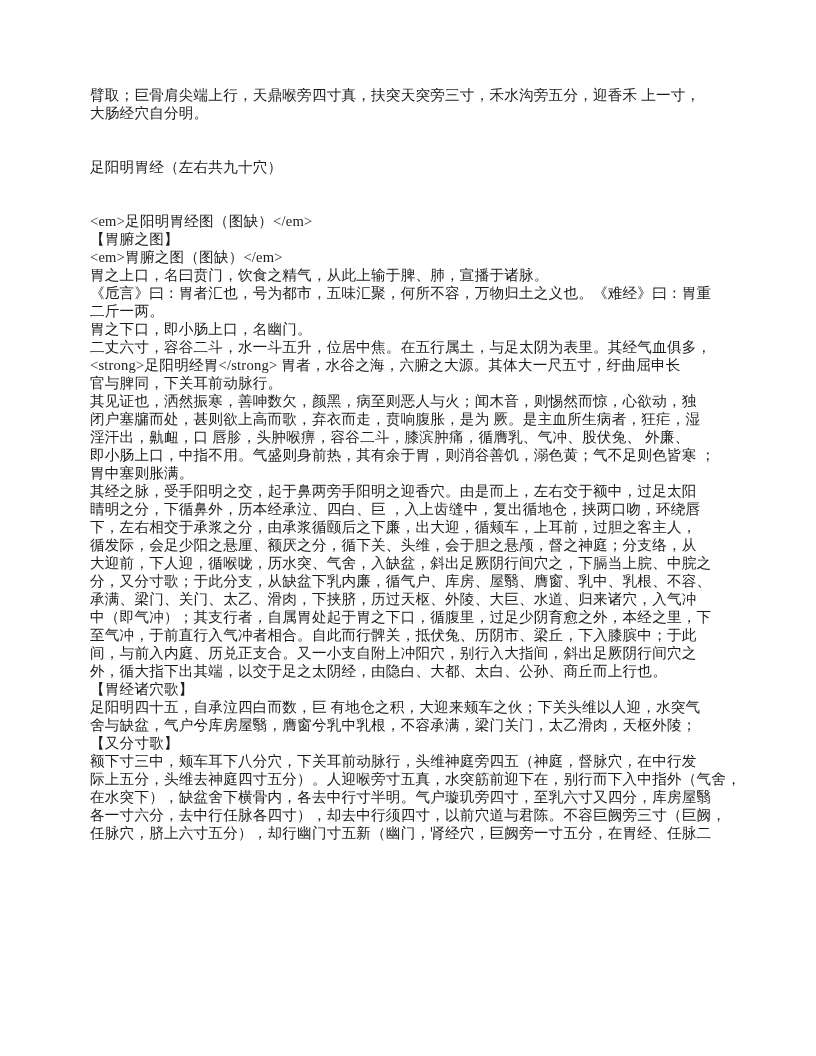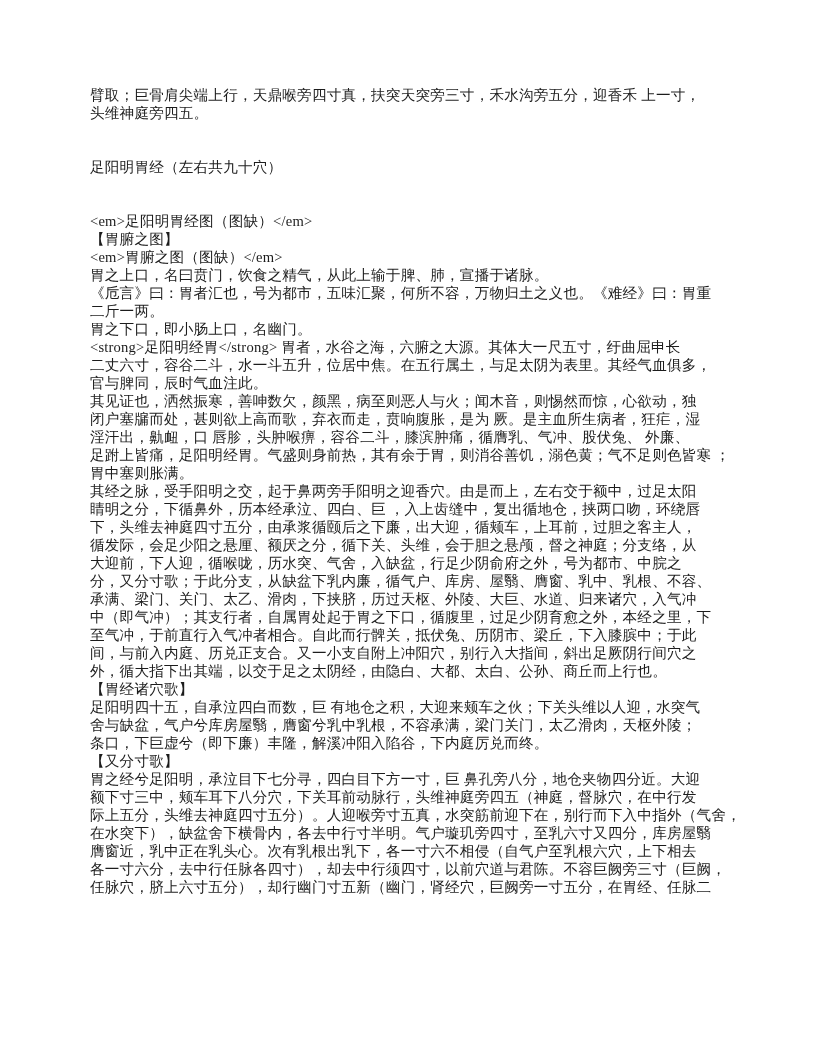--- a/index.html
+++ b/index.html
@@ -36,58 +36,55 @@
     white-space: pre;
     letter-spacing: 0.2px;
   }
 </style>
 </head>
 <body>
 
 <div class="page">
   <div class="text-block">
       <div class="line">臂取；巨骨肩尖端上行，天鼎喉旁四寸真，扶突天突旁三寸，禾水沟旁五分，迎香禾 上一寸，</div>
-      <div class="line">头维神庭旁四五。</div>
+      <div class="line">大肠经穴自分明。</div>
       <div class="line"></div>
       <div class="line"></div>
       <div class="line">足阳明胃经（左右共九十穴）</div>
       <div class="line"></div>
       <div class="line"></div>
       <div class="line">&lt;em&gt;足阳明胃经图（图缺）&lt;/em&gt;</div>
       <div class="line">【胃腑之图】</div>
       <div class="line">&lt;em&gt;胃腑之图（图缺）&lt;/em&gt;</div>
       <div class="line">胃之上口，名曰贲门，饮食之精气，从此上输于脾、肺，宣播于诸脉。</div>
       <div class="line">《卮言》曰：胃者汇也，号为都市，五味汇聚，何所不容，万物归土之义也。《难经》曰：胃重</div>
       <div class="line">二斤一两。</div>
       <div class="line">胃之下口，即小肠上口，名幽门。</div>
+      <div class="line">二丈六寸，容谷二斗，水一斗五升，位居中焦。在五行属土，与足太阴为表里。其经气血俱多，</div>
       <div class="line">&lt;strong&gt;足阳明经胃&lt;/strong&gt; 胃者，水谷之海，六腑之大源。其体大一尺五寸，纡曲屈申长</div>
-      <div class="line">二丈六寸，容谷二斗，水一斗五升，位居中焦。在五行属土，与足太阴为表里。其经气血俱多，</div>
-      <div class="line">官与脾同，辰时气血注此。</div>
+      <div class="line">官与脾同，下关耳前动脉行。</div>
       <div class="line">其见证也，洒然振寒，善呻数欠，颜黑，病至则恶人与火；闻木音，则惕然而惊，心欲动，独</div>
       <div class="line">闭户塞牖而处，甚则欲上高而歌，弃衣而走，贲响腹胀，是为 厥。是主血所生病者，狂疟，湿</div>
       <div class="line">淫汗出，鼽衄，口 唇胗，头肿喉痹，容谷二斗，膝滨肿痛，循膺乳、气冲、股伏兔、 外廉、</div>
-      <div class="line">足跗上皆痛，足阳明经胃。气盛则身前热，其有余于胃，则消谷善饥，溺色黄；气不足则色皆寒 ；</div>
+      <div class="line">即小肠上口，中指不用。气盛则身前热，其有余于胃，则消谷善饥，溺色黄；气不足则色皆寒 ；</div>
       <div class="line">胃中塞则胀满。</div>
       <div class="line">其经之脉，受手阳明之交，起于鼻两旁手阳明之迎香穴。由是而上，左右交于额中，过足太阳</div>
       <div class="line">睛明之分，下循鼻外，历本经承泣、四白、巨 ，入上齿缝中，复出循地仓，挟两口吻，环绕唇</div>
-      <div class="line">下，头维去神庭四寸五分，由承浆循颐后之下廉，出大迎，循颊车，上耳前，过胆之客主人，</div>
+      <div class="line">下，左右相交于承浆之分，由承浆循颐后之下廉，出大迎，循颊车，上耳前，过胆之客主人，</div>
       <div class="line">循发际，会足少阳之悬厘、额厌之分，循下关、头维，会于胆之悬颅，督之神庭；分支络，从</div>
-      <div class="line">大迎前，下人迎，循喉咙，历水突、气舍，入缺盆，行足少阴俞府之外，号为都市、中脘之</div>
+      <div class="line">大迎前，下人迎，循喉咙，历水突、气舍，入缺盆，斜出足厥阴行间穴之，下膈当上脘、中脘之</div>
       <div class="line">分，又分寸歌；于此分支，从缺盆下乳内廉，循气户、库房、屋翳、膺窗、乳中、乳根、不容、</div>
       <div class="line">承满、梁门、关门、太乙、滑肉，下挟脐，历过天枢、外陵、大巨、水道、归来诸穴，入气冲</div>
       <div class="line">中（即气冲）；其支行者，自属胃处起于胃之下口，循腹里，过足少阴育愈之外，本经之里，下</div>
       <div class="line">至气冲，于前直行入气冲者相合。自此而行髀关，抵伏兔、历阴市、梁丘，下入膝膑中；于此</div>
       <div class="line">间，与前入内庭、历兑正支合。又一小支自附上冲阳穴，别行入大指间，斜出足厥阴行间穴之</div>
       <div class="line">外，循大指下出其端，以交于足之太阴经，由隐白、大都、太白、公孙、商丘而上行也。</div>
       <div class="line">【胃经诸穴歌】</div>
       <div class="line">足阳明四十五，自承泣四白而数，巨 有地仓之积，大迎来颊车之伙；下关头维以人迎，水突气</div>
       <div class="line">舍与缺盆，气户兮库房屋翳，膺窗兮乳中乳根，不容承满，梁门关门，太乙滑肉，天枢外陵；</div>
-      <div class="line">条口，下巨虚兮（即下廉）丰隆，解溪冲阳入陷谷，下内庭厉兑而终。</div>
       <div class="line">【又分寸歌】</div>
-      <div class="line">胃之经兮足阳明，承泣目下七分寻，四白目下方一寸，巨 鼻孔旁八分，地仓夹物四分近。大迎</div>
       <div class="line">额下寸三中，颊车耳下八分穴，下关耳前动脉行，头维神庭旁四五（神庭，督脉穴，在中行发</div>
       <div class="line">际上五分，头维去神庭四寸五分）。人迎喉旁寸五真，水突筋前迎下在，别行而下入中指外（气舍，</div>
       <div class="line">在水突下），缺盆舍下横骨内，各去中行寸半明。气户璇玑旁四寸，至乳六寸又四分，库房屋翳</div>
-      <div class="line">膺窗近，乳中正在乳头心。次有乳根出乳下，各一寸六不相侵（自气户至乳根六穴，上下相去</div>
       <div class="line">各一寸六分，去中行任脉各四寸），却去中行须四寸，以前穴道与君陈。不容巨阙旁三寸（巨阙，</div>
       <div class="line">任脉穴，脐上六寸五分），却行幽门寸五新（幽门，肾经穴，巨阙旁一寸五分，在胃经、任脉二</div>
     </div>
 </div>
 
 </body></html>

